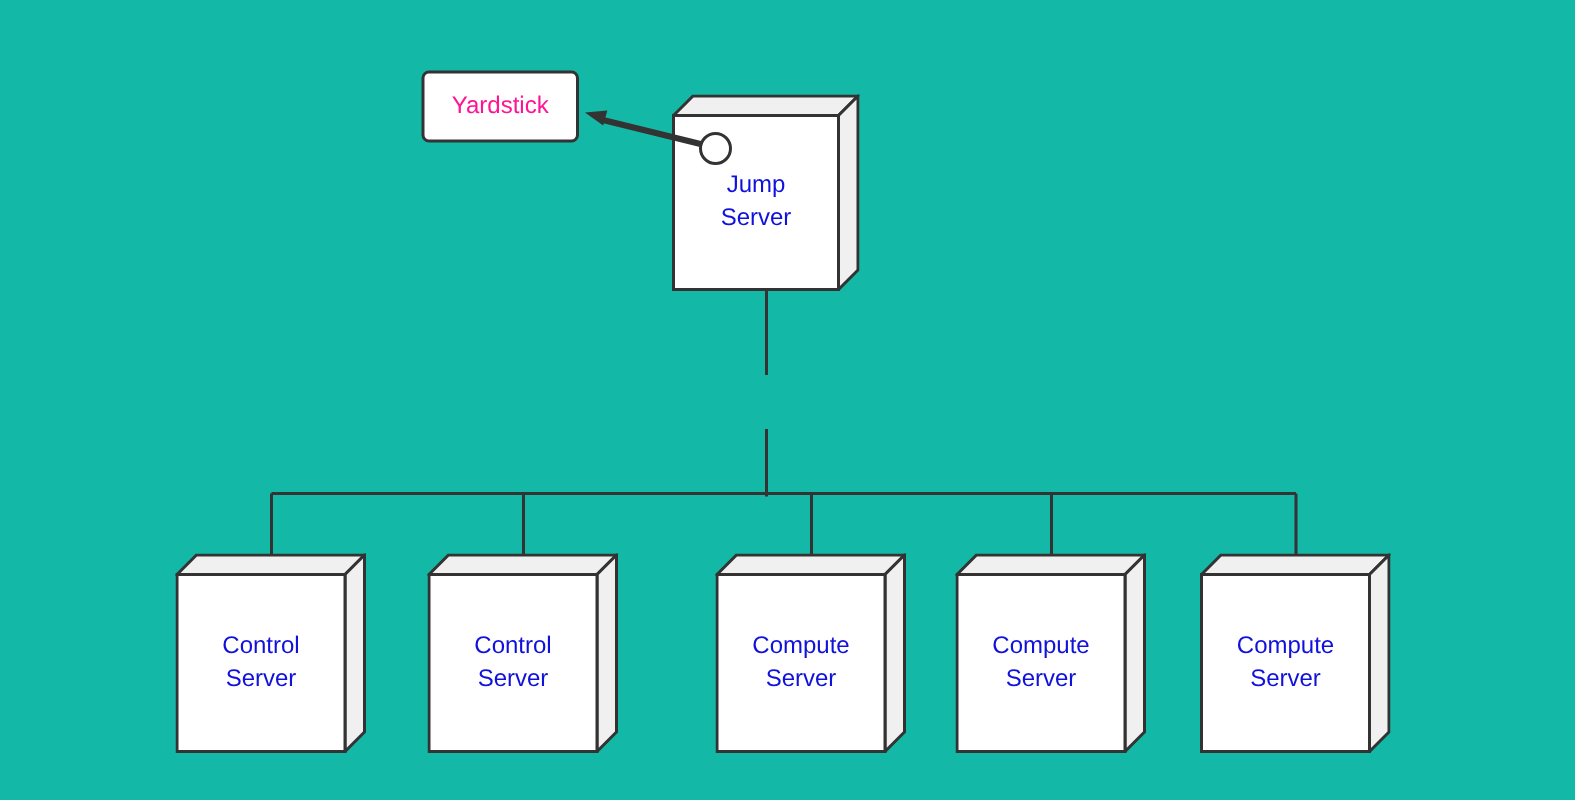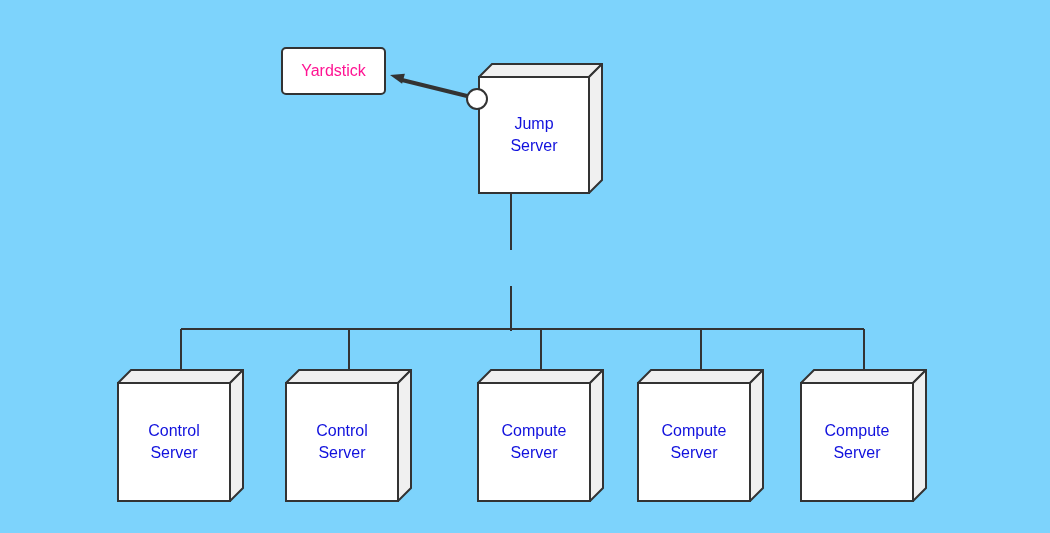--- a/index.html
+++ b/index.html
@@ -1,19 +1,19 @@
 <!DOCTYPE html>
 <html><head>
 <meta charset="utf-8">
 <style>
   html,body{margin:0;padding:0;background:#000;}
   .canvas{
     position:relative;
     width:1050px;height:533px;
-    background:#7dd3fc;
+    background:#14b8a6;
     font-family:"Liberation Sans","DejaVu Sans",sans-serif;
     overflow:hidden;
   }
   svg.layer{position:absolute;left:0;top:0;width:1050px;height:533px;}
   .node3d{position:absolute;}
   .node3d svg{display:block;}
   .node-label{
     position:absolute;
     display:flex;align-items:center;justify-content:center;
     text-align:center;
@@ -51,21 +51,21 @@
       <line x1="541" y1="329" x2="541" y2="376"></line>
       <line x1="701" y1="329" x2="701" y2="376"></line>
       <line x1="864" y1="329" x2="864" y2="376"></line>
     </g>
   </svg>
 
   <div class="yardstick-box">
     <span>Yardstick</span>
   </div>
 
-  <div class="node3d" style="left:448px;top:63px;width:125px;height:131px;margin-left:30px;">
+  <div class="node3d" style="left:448px;top:63px;width:125px;height:131px;">
     <svg width="125" height="131" viewBox="0 0 125 131">
       <g stroke="#333333" stroke-width="2" stroke-linejoin="miter">
         <polygon points="1,14 14,1 124,1 111,14" fill="#f0f0f0"></polygon>
         <polygon points="111,14 124,1 124,117 111,130" fill="#f0f0f0"></polygon>
         <rect x="1" y="14" width="110" height="116" fill="#ffffff"></rect>
       </g>
     </svg>
     <div class="node-label" style="left:21px;top:14px;width:70px;height:116px;">Jump Server</div>
   </div>
 

